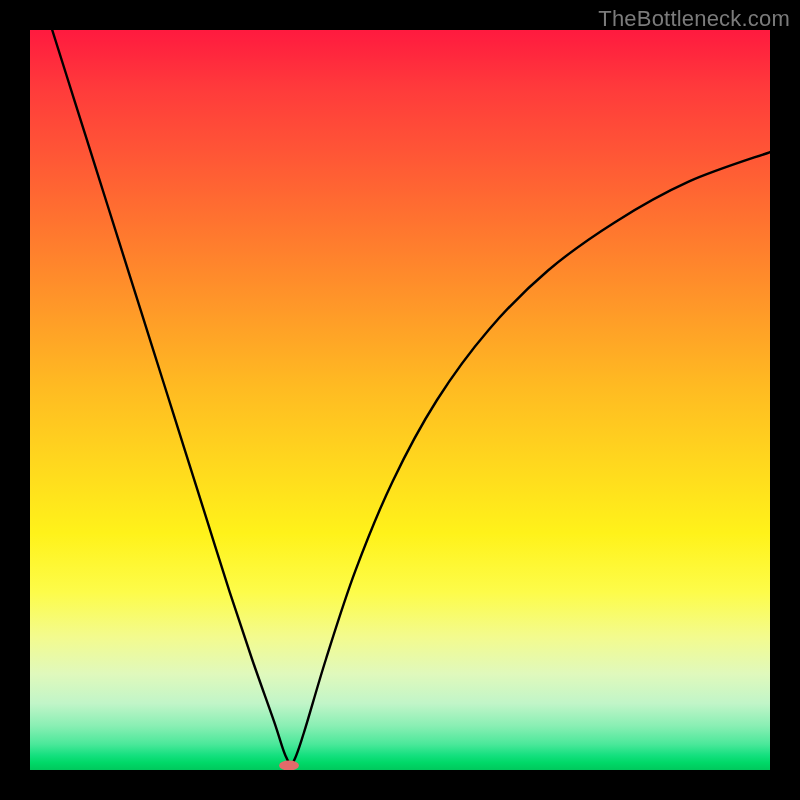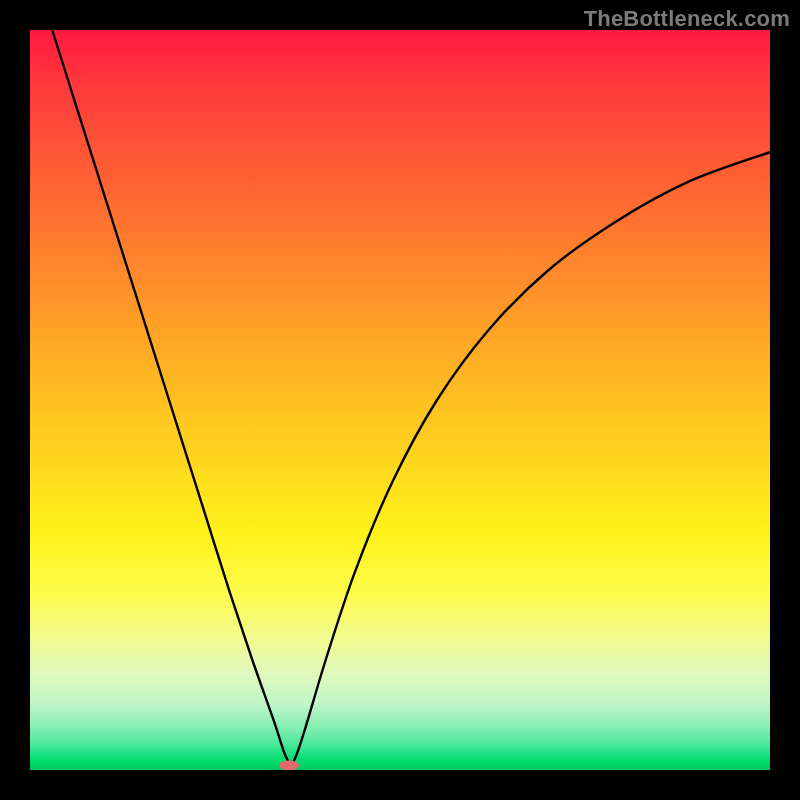--- a/index.html
+++ b/index.html
@@ -9,21 +9,20 @@
     height: 800px;
     overflow: hidden;
     background: #000;
     font-family: Arial, Helvetica, sans-serif;
   }
   .frame {
     position: relative;
     width: 800px;
     height: 628px;
     background: #000;
-    font-weight: bold;
   }
   .plot-area {
     position: absolute;
     left: 30px;
     top: 30px;
     width: 740px;
     height: 740px;
     background: linear-gradient(to bottom,
       #ff1a3f 0%,
       #ff3b3b 8%,

